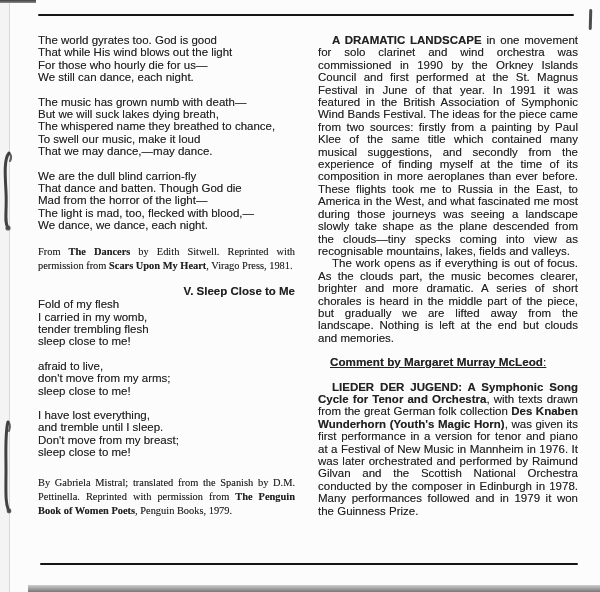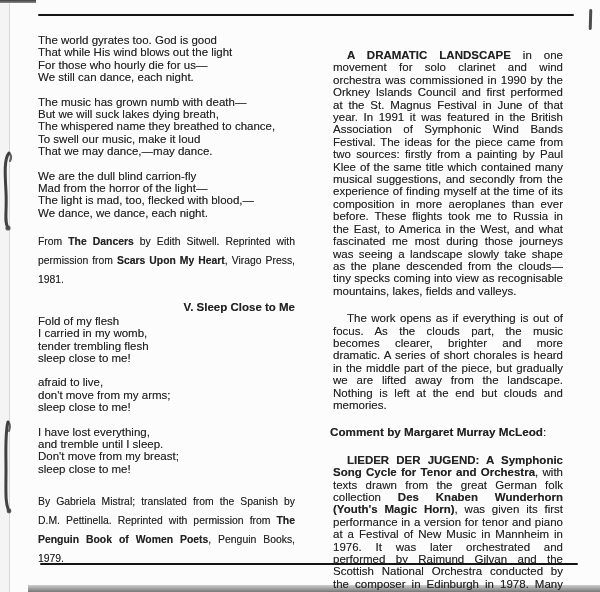--- a/index.html
+++ b/index.html
@@ -19,25 +19,25 @@
   .rule-bottom{left:40px;top:563px;width:538px;}
   .bottom-band{position:absolute;left:28px;top:585px;width:572px;height:7px;
     background:linear-gradient(to bottom,#cdcdcd,#787878);}
   .staple{position:absolute;left:1px;}
   
   .col{position:absolute;top:34px;font-size:11.5px;line-height:12.4px;}
   .col-left{left:38px;width:257px;}
   .col-right{left:318px;width:260px;}
   .stanza{margin:0 0 12px 0;}
   .poem-line{white-space:nowrap;}
-  .credit{font-size:10.4px;line-height:19px;text-align:justify;margin:13px 0 12px 0;}
+  .credit{font-size:10.4px;line-height:14px;text-align:justify;margin:13px 0 12px 0;font-family:Liberation Serif, serif;}
   .credit-last{margin-top:17px;}
   .poem-title{font-weight:bold;margin:0 0 1px 0;text-align:right;}
-  .para{margin:15px;text-align:justify;text-indent:14px;}
-  .comment-heading{margin:12px 0 4px 0;text-indent:12px;font-size:11.7px;}
+  .para{margin:0;text-align:justify;text-indent:14px;}
+  .comment-heading{margin:12px 0 12px 0;text-indent:12px;font-size:11.7px;text-decoration:underline;}
   b{font-weight:bold;}
 </style>
 </head>
 <body>
 
 <div class="page">
 
   <div class="left-margin-strip"></div>
   <div class="left-crease"></div>
   <div class="top-left-sliver"></div>
@@ -71,20 +71,21 @@
         </div>
         <div class="stanza">
           <div class="poem-line">The music has grown numb with death—</div>
           <div class="poem-line">But we will suck lakes dying breath,</div>
           <div class="poem-line">The whispered name they breathed to chance,</div>
           <div class="poem-line">To swell our music, make it loud</div>
           <div class="poem-line">That we may dance,—may dance.</div>
         </div>
         <div class="stanza">
           <div class="poem-line">We are the dull blind carrion-fly</div>
+          <div class="poem-line">That dance and batten. Though God die</div>
           <div class="poem-line">Mad from the horror of the light—</div>
           <div class="poem-line">The light is mad, too, flecked with blood,—</div>
           <div class="poem-line">We dance, we dance, each night.</div>
         </div>
       </div>
     <p class="credit"><span>From </span><b>The Dancers</b><span> by Edith Sitwell. Reprinted with permission from </span><b>Scars Upon My Heart</b><span>, Virago Press, 1981.</span></p>
     <div class="poem-title">V. Sleep Close to Me</div>
     <div>
         <div class="stanza">
           <div class="poem-line">Fold of my flesh</div>

